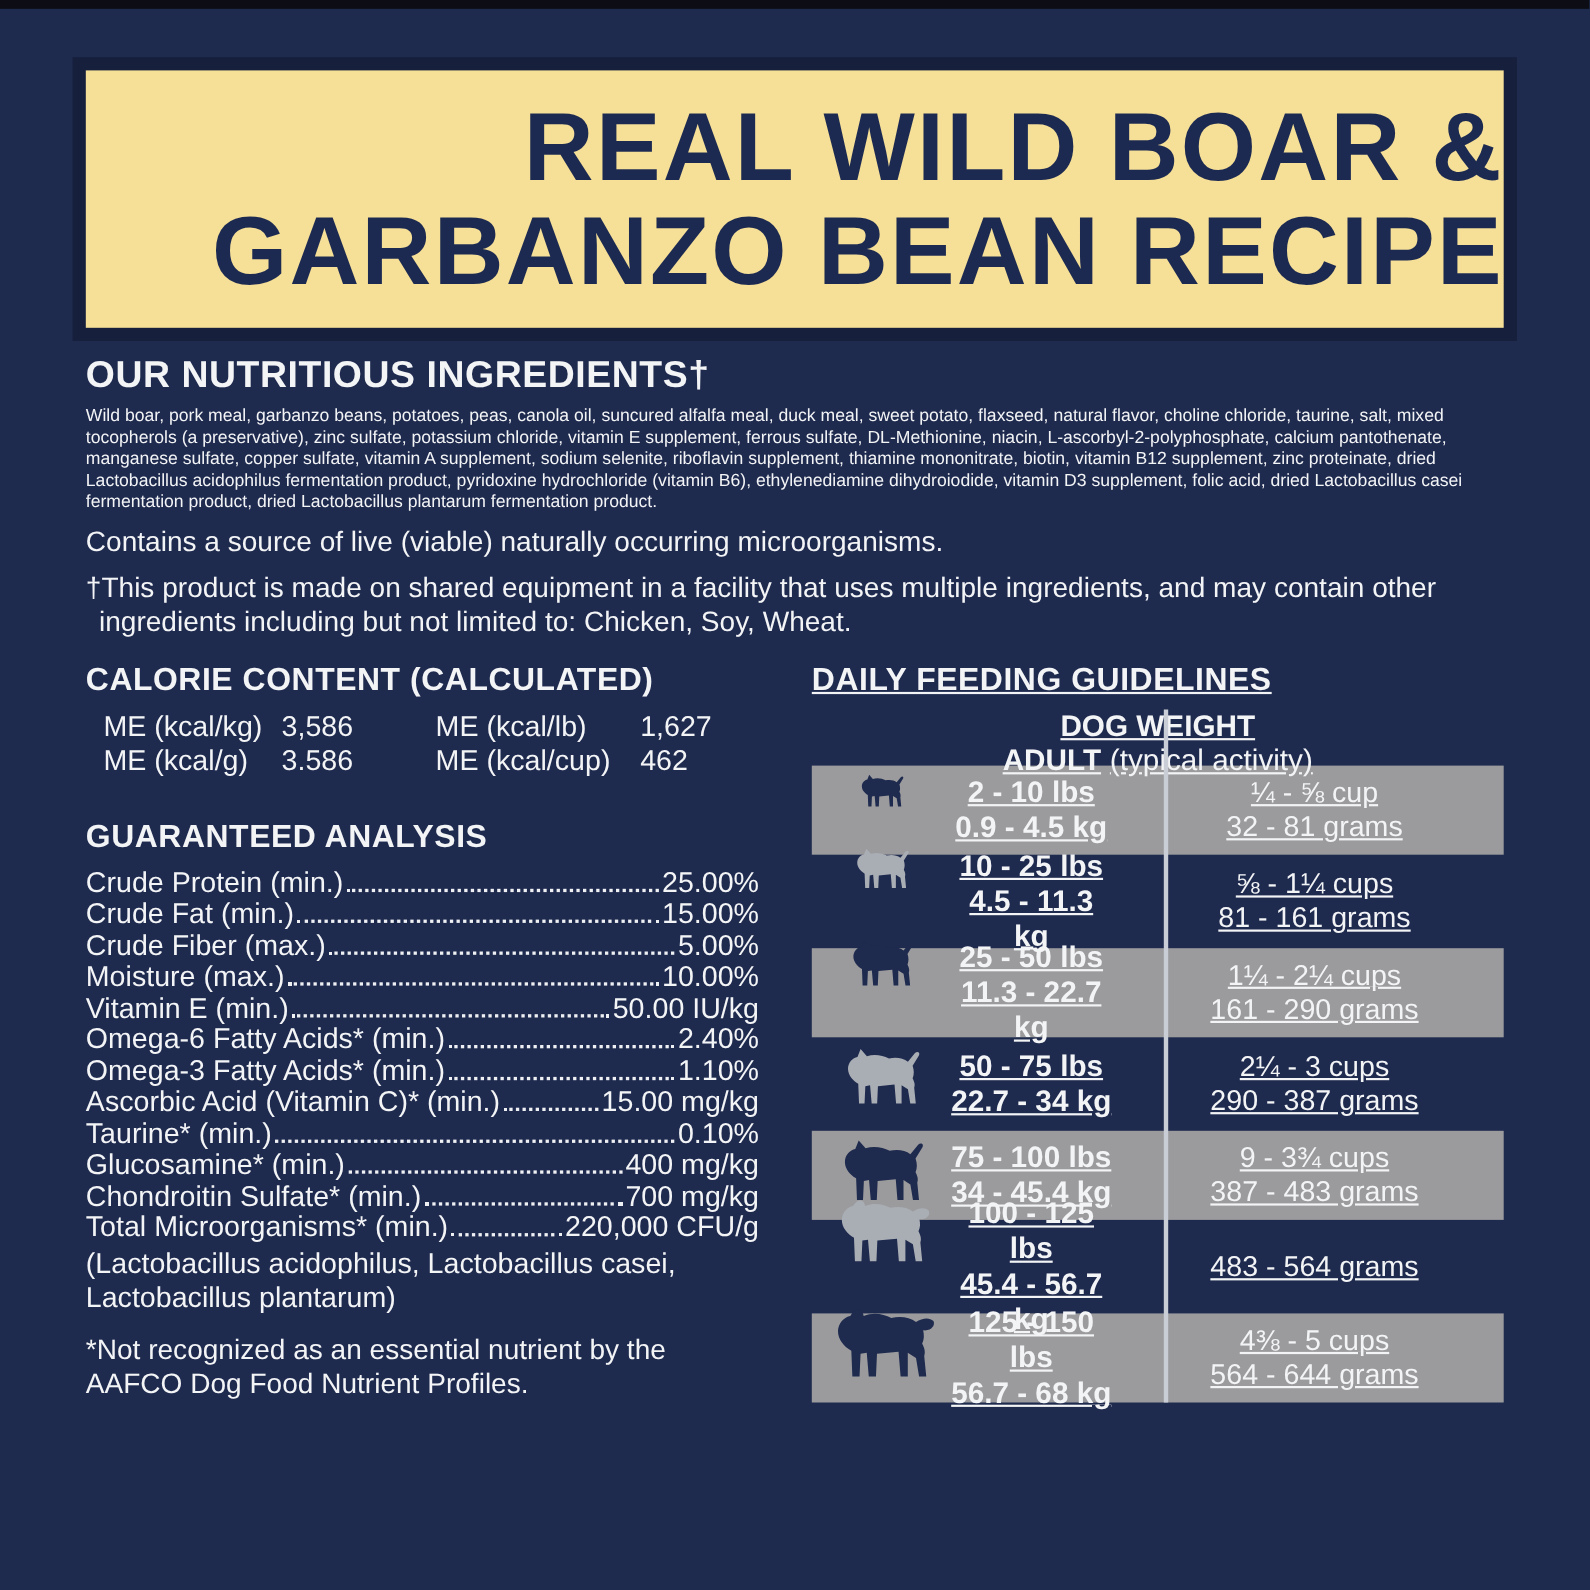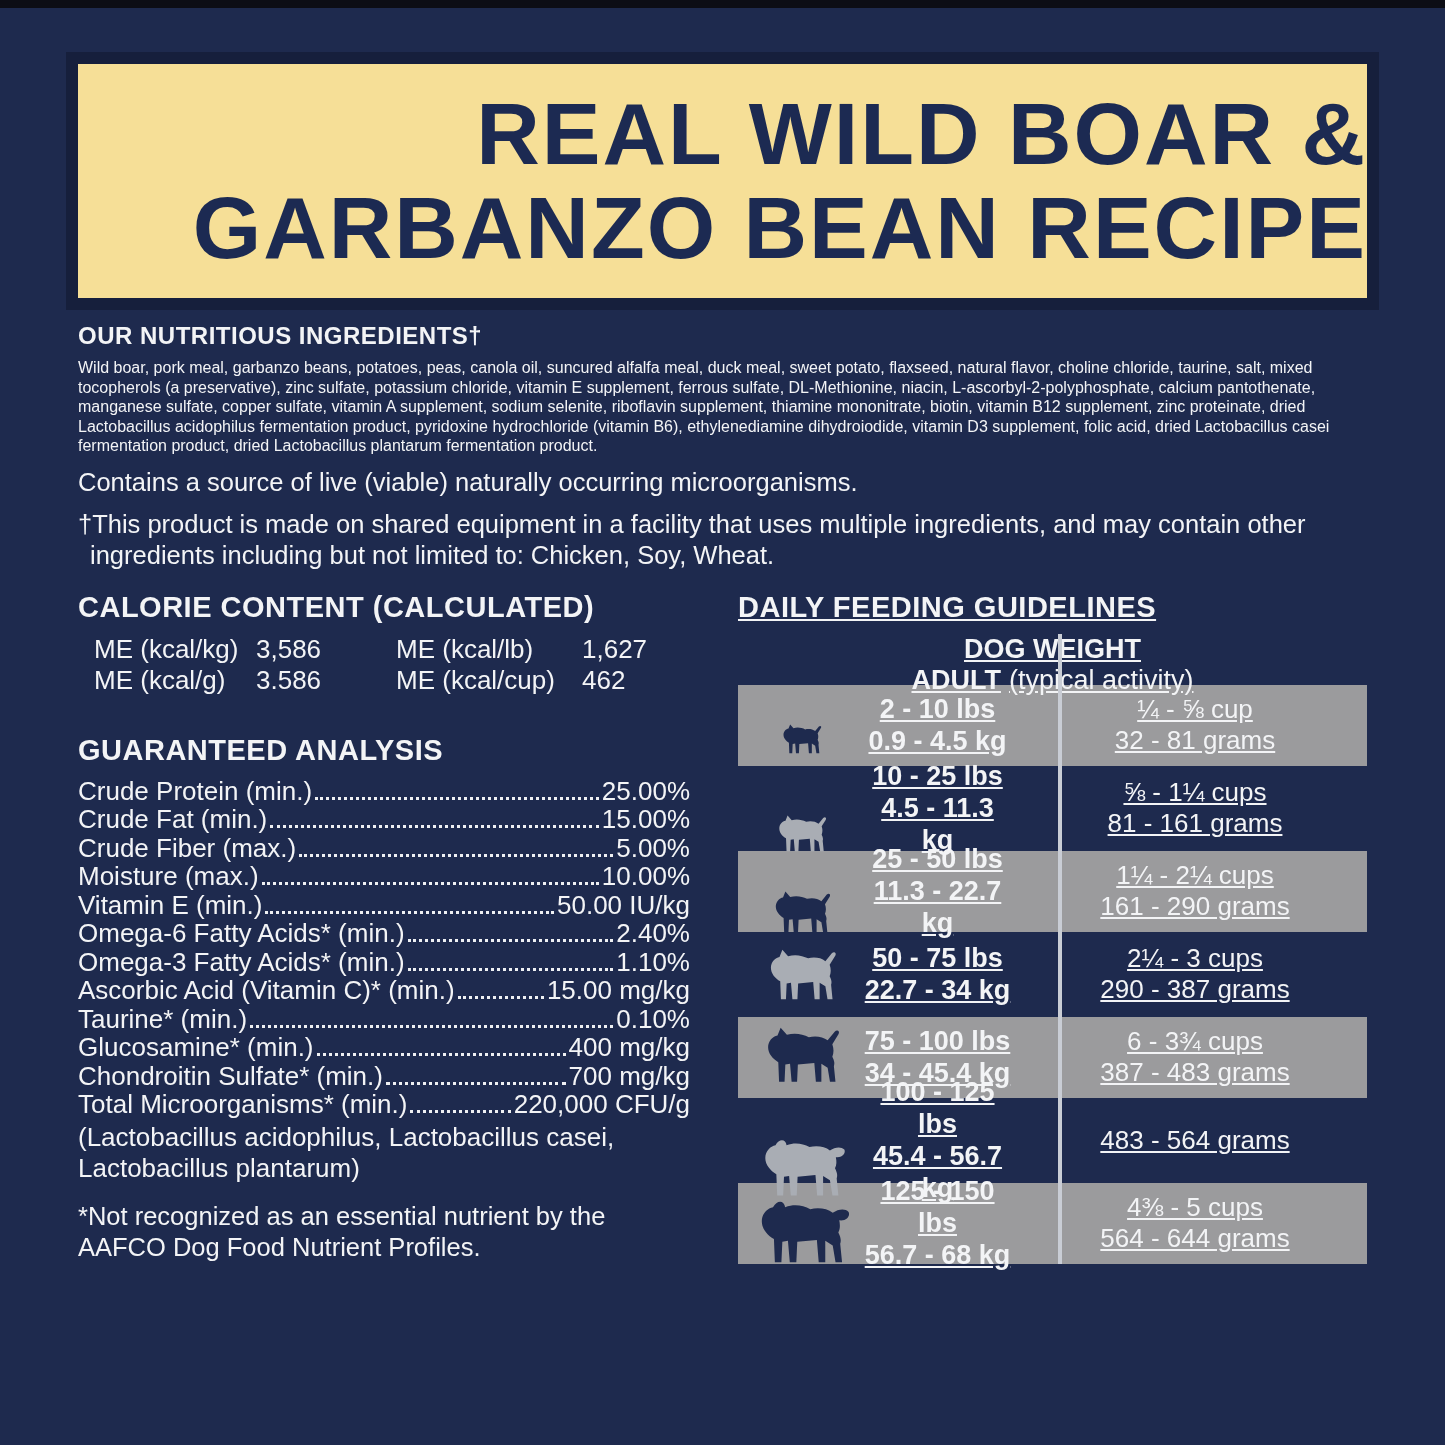--- a/index.html
+++ b/index.html
@@ -15,21 +15,21 @@
     margin:56px 78px 0;height:234px;background:#f6df97;
     box-shadow:0 0 0 12px rgba(12,17,36,0.42);
     display:flex;flex-direction:column;justify-content:center;
     padding-left:58px;box-sizing:border-box;text-align:right;
   }
   .banner-line{
     color:#1c2a52;font-weight:bold;font-size:88px;line-height:1.07;
     letter-spacing:2px;white-space:nowrap;
   }
   .content{padding:0 78px;}
-  .h-ing{font-size:24px;font-weight:bold;letter-spacing:.5px;margin:24px 0 0;}
+  .h-ing{font-size:34px;font-weight:bold;letter-spacing:.5px;margin:24px 0 0;}
   .ing-body{font-size:16px;line-height:1.22;margin:8px 0 0;}
   .ing-note{font-size:25.5px;line-height:1.22;margin:11px 0 0;}
   .ing-foot{font-size:25.5px;line-height:1.22;margin:11px 0 0;padding-left:12px;text-indent:-12px;}
   .columns{display:flex;margin-top:20px;align-items:flex-start;}
   .leftcol{width:612px;flex:none;}
   .rightcol{flex:1;margin-left:48px;text-decoration:underline;}
   .h-col{font-size:29px;font-weight:bold;letter-spacing:.5px;margin:0 0 10px;}
   
   .cal-grid{display:flex;}
   .cal-colA{width:302px;flex:none;}
@@ -47,21 +47,21 @@
   .ga-foot{font-size:25.5px;line-height:31px;margin:17px 0 0;}
   
   .ftable{position:relative;margin-top:2px;}
   .vline{position:absolute;left:320px;top:0;bottom:0;width:4px;background:#c9cdd5;}
   .fhead{display:flex;height:46px;align-items:center;margin-bottom:5px;flex-direction:column;}
   .fh-left{width:320px;flex:none;text-align:center;font-weight:bold;font-size:27px;}
   .fh-right{flex:1;text-align:center;font-size:27px;}
   .fh-right .sp{margin-left:8px;}
   .frow{display:flex;height:81px;margin-bottom:2px;align-items:center;}
   .frow.gray{background:#9b9b9d;}
-  .fcell-left{width:285px;flex:none;display:flex;align-items:flex-end;}
+  .fcell-left{width:285px;flex:none;display:flex;align-items:flex-start;}
   .icon-box{width:126px;flex:none;display:flex;justify-content:center;align-items:center;}
   .wt{flex:1;text-align:center;padding-right:12px;}
   .lbs,.kg{font-weight:bold;font-size:27px;line-height:32px;}
   .fcell-right{flex:1;text-align:center;}
   .cups,.grams{font-size:26px;line-height:31px;}
   .dog svg{display:block;}
   .d1 svg{width:50px;}
   .d2 svg{width:62px;}
   .d3 svg{width:72px;}
   .d4 svg{width:86px;}
@@ -277,21 +277,21 @@
                 <svg viewBox="0 0 120 80" xmlns="http://www.w3.org/2000/svg">
                     <path d="M18,26 C18,18 24,12 30,11 L34,1 L42,10 C52,7 62,9 70,13 C78,11 88,12 94,17 L103,6 C106,3 110,5 108,9 L100,22 C102,28 102,33 100,38 C103,44 103,47 102,50 L104,70 L97,70 L94,52 L86,47 L86,70 L79,70 L77,46 L56,48 L55,70 L48,70 L46,47 L40,48 L39,70 L32,70 L31,45 C24,41 18,34 18,26 Z"></path>
                   </svg>
               </span>
               <div class="wt">
                 <div class="lbs">75 - 100 lbs</div>
                 <div class="kg">34 - 45.4 kg</div>
               </div>
             </div>
             <div class="fcell-right">
-              <div class="cups">6 - 3¾ cups</div>
+              <div class="cups">9 - 3¾ cups</div>
               <div class="grams">387 - 483 grams</div>
             </div>
           </div>
 
           <div class="frow navy">
             <div class="fcell-left">
               <span class="icon-box dog d6">
                 <svg viewBox="0 0 120 80" xmlns="http://www.w3.org/2000/svg">
                     <path d="M18,26 C18,18 24,12 30,11 C34,3 42,3 43,11 C53,7 62,9 70,13 C78,11 88,12 94,17 C100,13 107,12 111,16 C113,20 109,26 101,25 C102,30 102,34 100,38 C103,44 103,47 102,50 L104,70 L97,70 L94,52 L86,47 L86,70 L79,70 L77,46 L56,48 L55,70 L48,70 L46,47 L40,48 L39,70 L32,70 L31,45 C24,41 18,34 18,26 Z"></path>
                   </svg>

